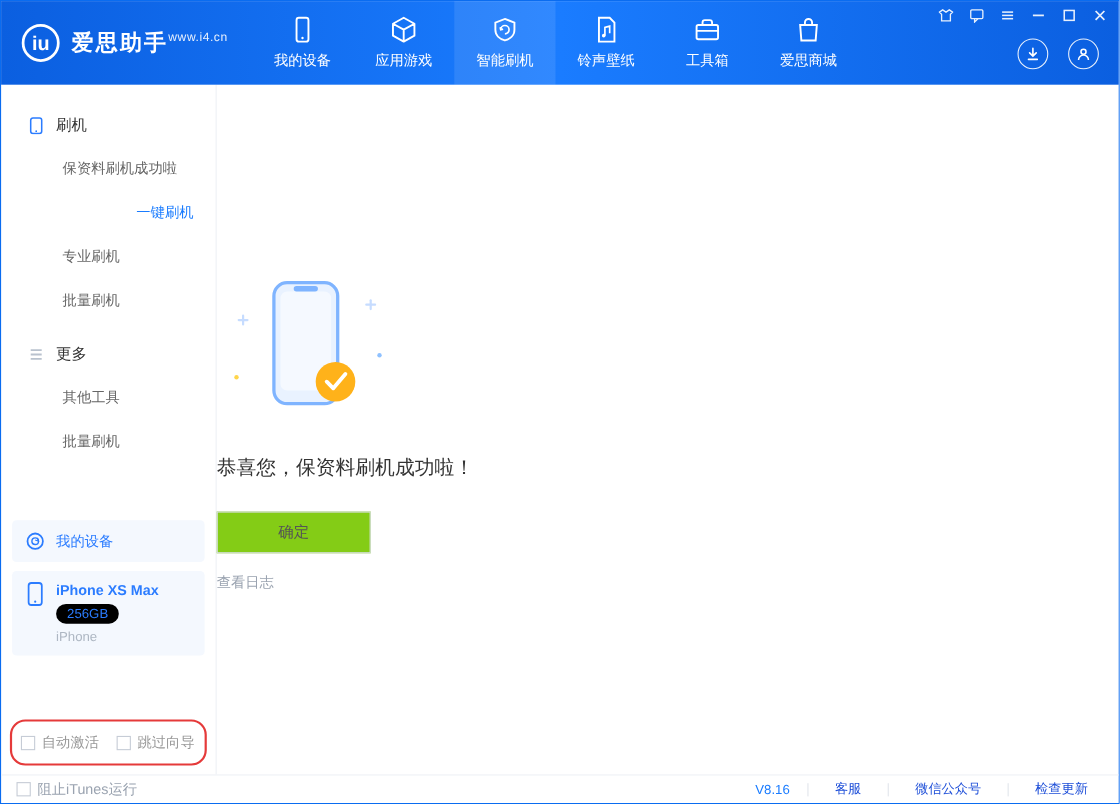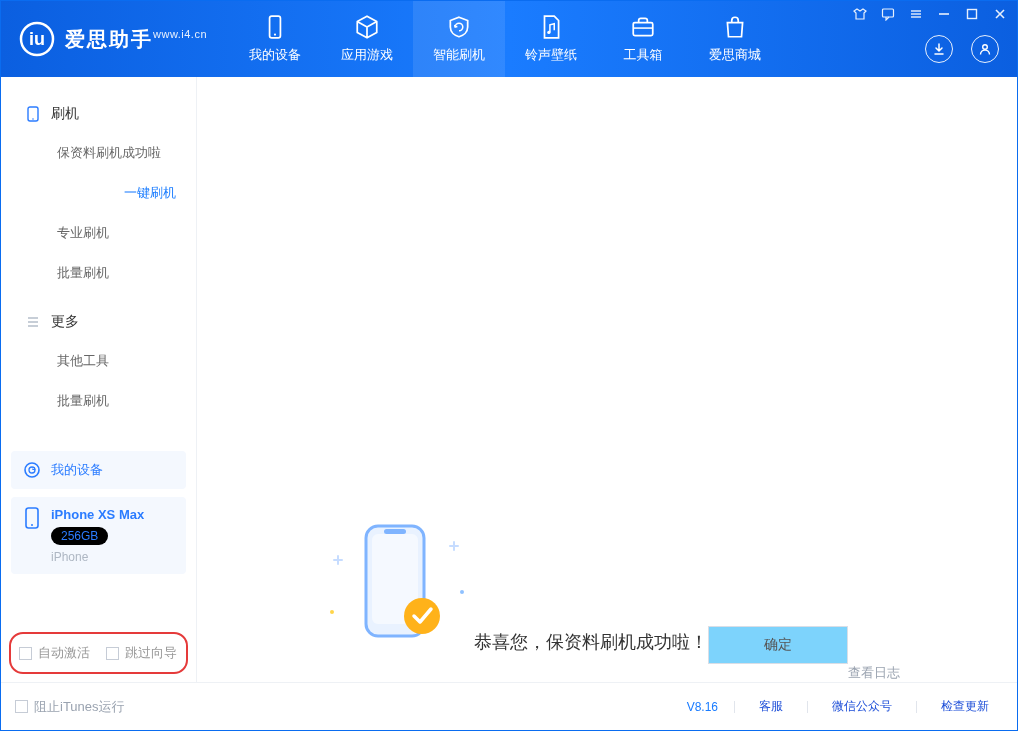--- a/index.html
+++ b/index.html
@@ -81,33 +81,33 @@
 .device-sub { color:#aeb7c3; font-size:12px; }
 
 .redbox {
   border: 2px solid #e53a3a; border-radius: 14px; padding: 10px 8px; margin: 4px 8px 8px 8px;
   display: flex; gap: 16px; align-items: center;
 }
 .cb { display:flex; align-items:center; gap:6px; cursor:pointer; color:#999; font-size:13px; }
 .cb-box { width:13px; height:13px; border:1px solid #c6ccd6; background:#fff; }
 
 
-.main { flex:1; position:relative; display:flex; flex-direction:row; align-items:flex-end; justify-content:center; }
+.main { flex:1; position:relative; display:flex; flex-direction:column; align-items:flex-start; justify-content:center; }
 .illus { width:160px; height:150px; position:relative; margin-bottom:20px; }
 .phone-svg { position:absolute; inset:0; }
 .success-text { font-size:18px; color:#333; margin-bottom:28px; }
 .ok-btn {
-  width:140px; height:38px; border:1px solid #d9dee6; background:#7dd3fc; color:#555;
+  width:140px; height:38px; border:1px solid #d9dee6; background:#84cc16; color:#555;
   display:flex; align-items:center; justify-content:center; font-size:14px; cursor:pointer; margin-bottom:18px;
 }
 .log-link { color:#9aa3b0; font-size:13px; cursor:pointer; }
 
 
 .footer {
-  height: 48px; border-top:1px solid #eef1f5; display:flex; align-items:center;
+  height: 26px; border-top:1px solid #eef1f5; display:flex; align-items:center;
   padding: 0 14px; font-size:12px; color:#9aa3b0; gap:10px;
 }
 .footer .spacer { flex:1; }
 .footer .flink { color:#1d4ed8; cursor:pointer; padding:0 14px;text-align:right; }
 .footer .sep { width:1px; height:12px; background:#e1e5ec; }
 .version { color:#1a7cff; padding-right:6px; }
 </style>
 </head>
 <body>
 

